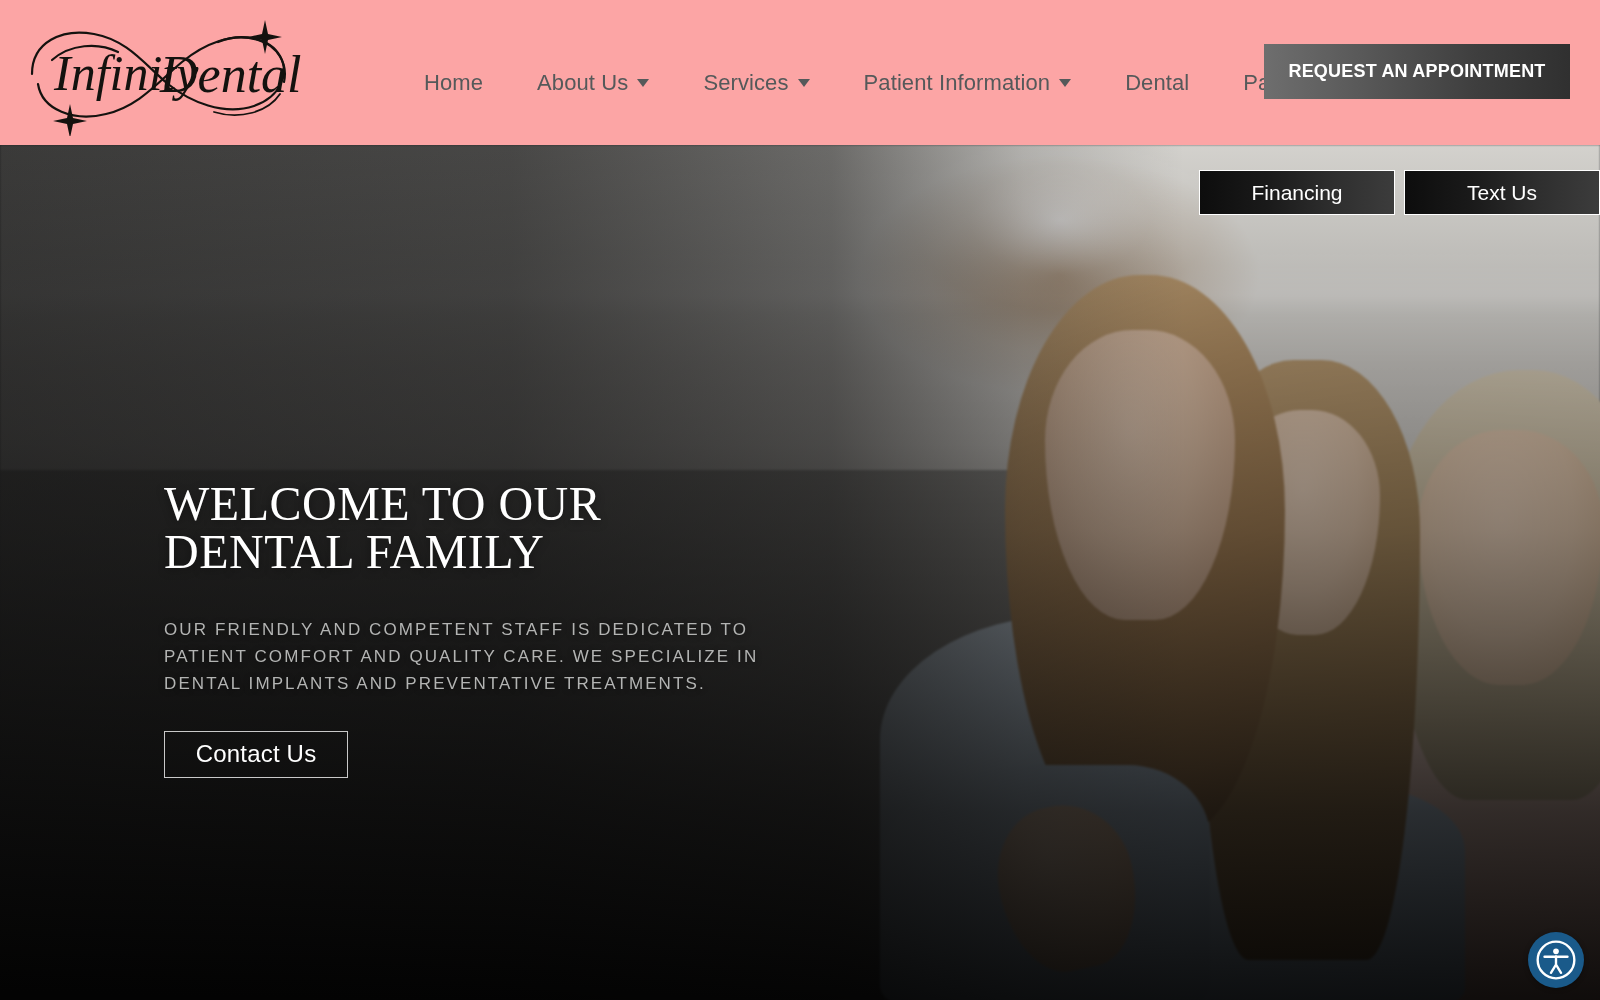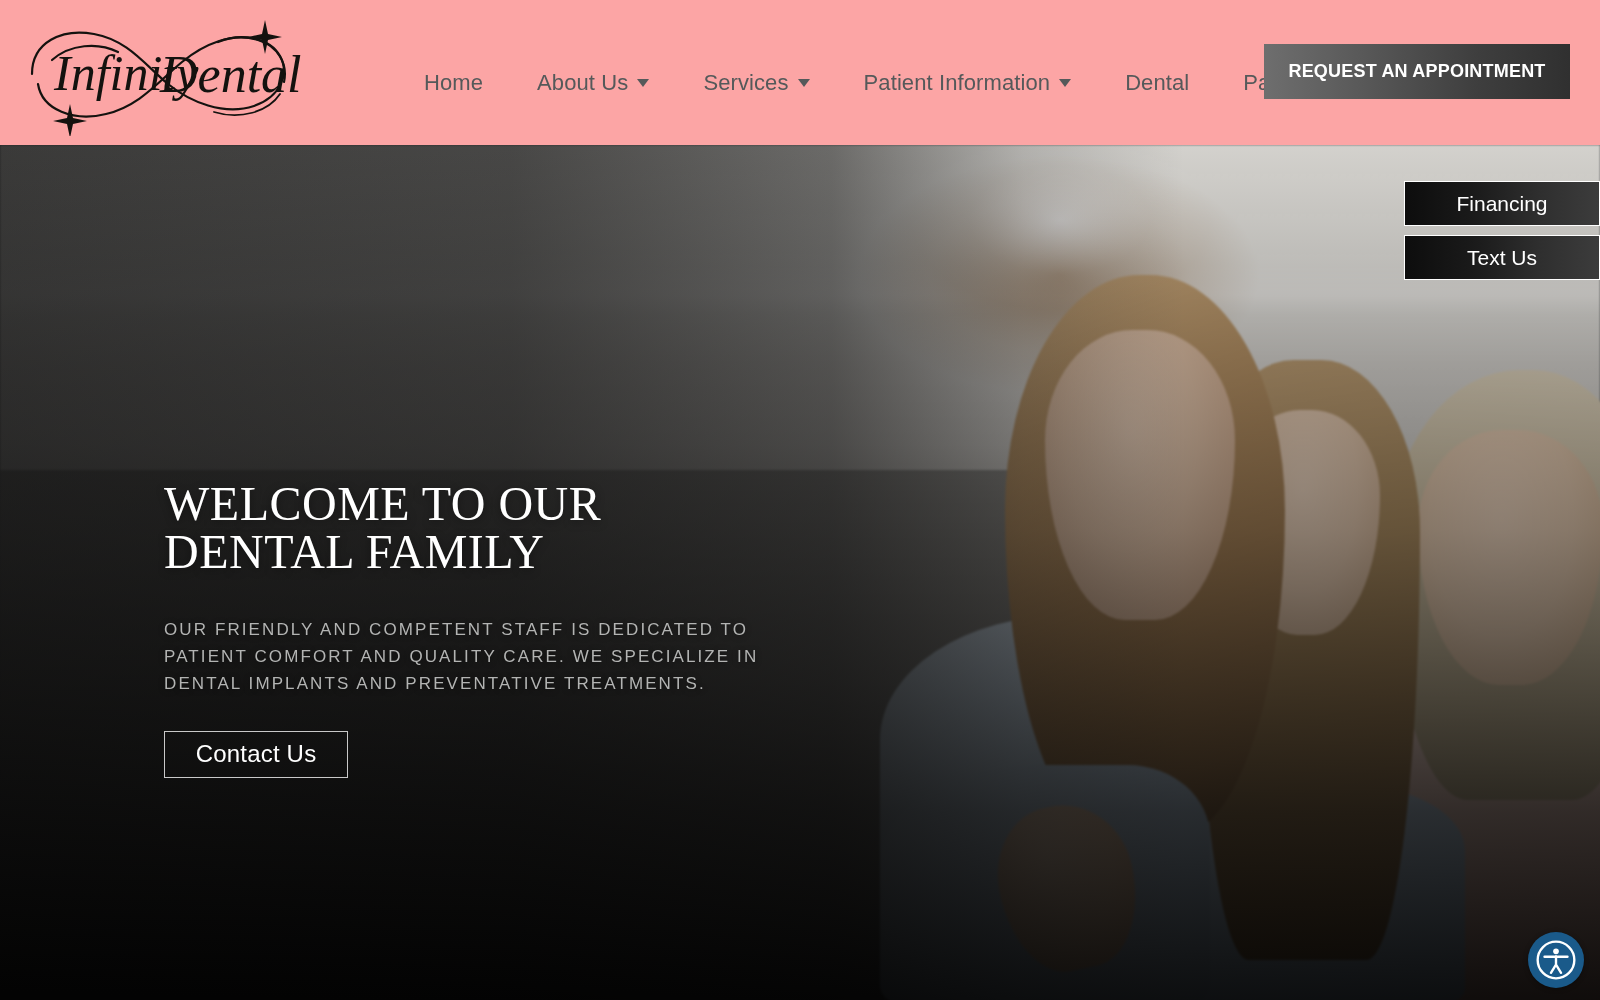--- a/index.html
+++ b/index.html
@@ -213,23 +213,23 @@
     background:transparent;
     color:#ffffff;
     font-size:24px;
     letter-spacing:0.2px;
     cursor:pointer;
     font-family:"Liberation Sans", sans-serif;
   }
 
   
   .side-tabs {
-    position:absolute; right:0; top:36px;
+    position:absolute; right:0; top:25px;
     z-index:30;
-    display:flex; flex-direction:column; gap:9px;
+    display:flex; flex-direction:row; gap:9px;
   }
   .side-tab {
     width:196px; height:45px;
     background:linear-gradient(to right, #0d0d0d 0%, #1a1a1a 35%, #2f2f2f 70%, #3c3c3c 100%);
     border:1px solid #ffffff;
     color:#ffffff;
     font-size:21px;
     display:flex; align-items:center; justify-content:center;
     cursor:pointer;
   }

